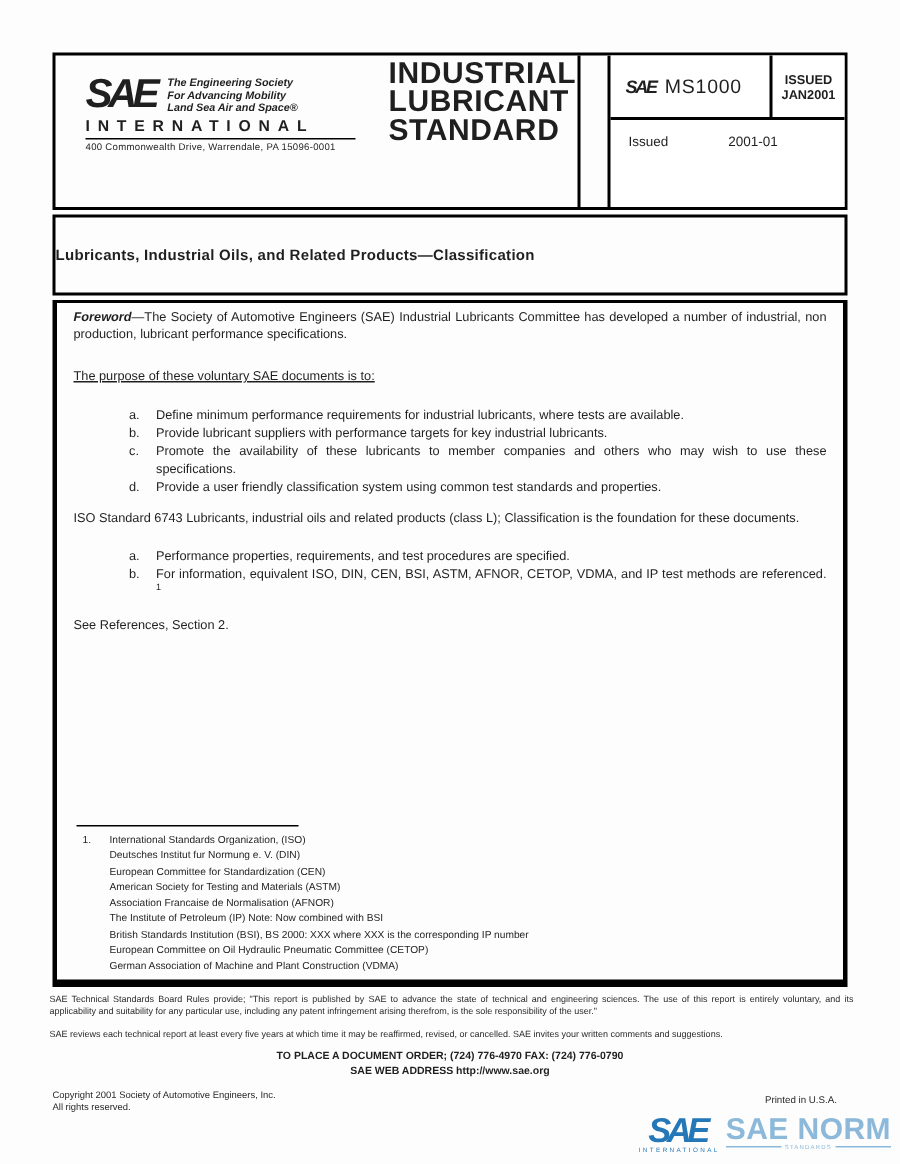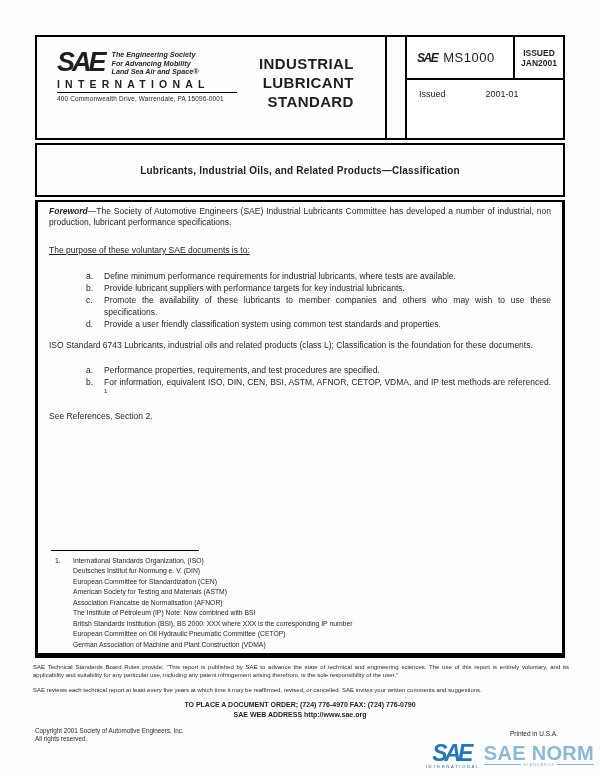--- a/index.html
+++ b/index.html
@@ -9,34 +9,34 @@
 
   
   .header-box { position:absolute; left:35px; top:35px; width:530px; height:105px; border:2px solid #000; }
   .logo-block { position:absolute; left:20px; top:13px; }
   .logo-row { display:flex; align-items:flex-start; }
   .sae-big { font-size:27px; font-weight:bold; font-style:italic; letter-spacing:-3px; line-height:24px; padding-right:5px; }
   .tagline { margin-left:3px; font-size:7.2px; font-style:italic; font-weight:bold; line-height:8.6px; white-space:nowrap; padding-top:1px; }
   .intl { font-size:10.5px; font-weight:bold; letter-spacing:5.2px; margin-top:1px; white-space:nowrap; }
   .logo-rule { width:180px; border-top:1px solid #000; margin:2px 0 2px 0; }
   .addr { font-size:6.4px; white-space:nowrap; letter-spacing:0.2px; }
-  .doc-type { position:absolute; left:222px; top:17px; font-size:15px; font-weight:bold; line-height:19px; letter-spacing:0.4px;text-align:right; }
+  .doc-type { position:absolute; left:222px; top:3px; font-size:20px; font-weight:bold; line-height:19px; letter-spacing:0.4px; }
   .header-divider { position:absolute; left:348px; top:0; bottom:0; width:2px; background:#000; }
   .info-table { position:absolute; right:0; top:0; bottom:0; width:158px; border-left:2px solid #000; background:#fff; }
   .info-row1 { height:43px; border-bottom:2px solid #000; display:flex; }
   .ref-cell { flex:1; display:flex; align-items:center; padding-left:10px; }
   .sae-small { font-size:12px; font-weight:bold; font-style:italic; letter-spacing:-1.5px; padding-right:2px; }
   .ref-num { font-size:13px; margin-left:4px; letter-spacing:0.5px; }
   .issued-cell { width:50px; border-left:2px solid #000; display:flex; flex-direction:column; justify-content:center; align-items:center; font-size:8.5px; font-weight:bold; line-height:10px; }
   .info-row2 { padding:9px 0 0 12px; font-size:9px; display:flex; }
   .rev-value { margin-left:40px; }
 
   
   .title-box { position:absolute; left:35px; top:143px; width:530px; height:54px; border:2px solid #000;
-    display:flex; align-items:center; justify-content:center; font-size:10px; font-weight:bold; letter-spacing:0.2px; }
+    display:flex; align-items:center; justify-content:flex-start; font-size:10px; font-weight:bold; letter-spacing:0.2px; }
 
   
   .body-box { position:absolute; left:35px; top:200px; width:530px; height:458px; border:solid #000; border-width:2px 3px 5px 3px; font-size:8.5px; line-height:11px; }
   .body-content { padding:0 11px; text-align:justify; }
   .p-foreword { margin-top:4px; }
   .p-intro { margin-top:17px;text-decoration:underline; }
   .doc-list { margin-top:14px; line-height:12px; }
   .iso-list { margin-top:13px; line-height:12px; }
   .li { display:flex; padding-left:37px; }
   .li .marker { width:18px; flex-shrink:0; }

